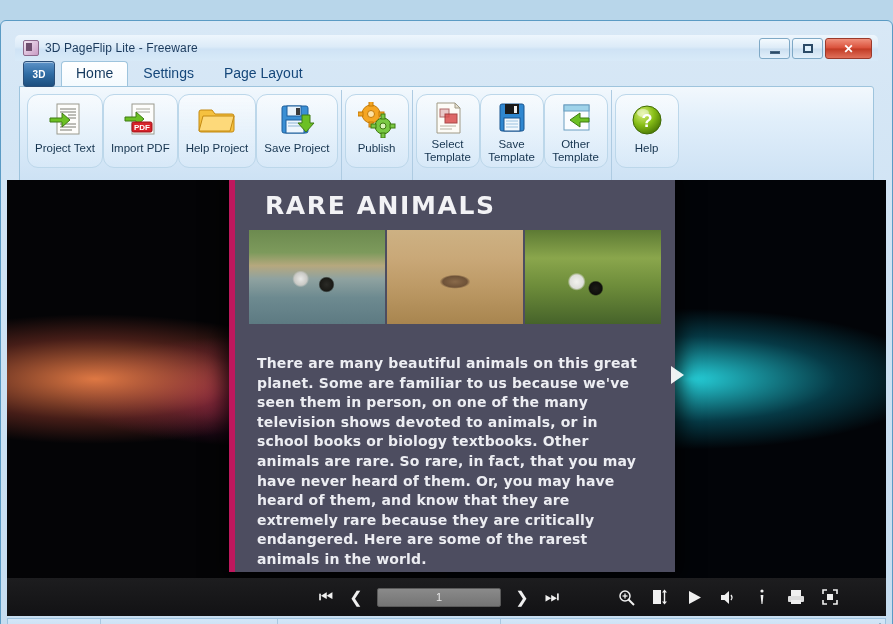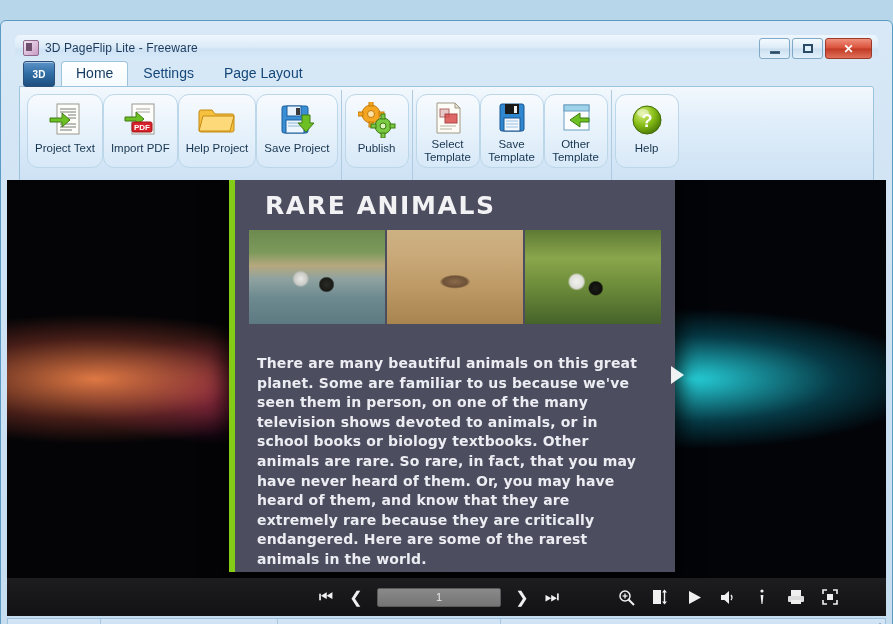--- a/index.html
+++ b/index.html
@@ -118,21 +118,21 @@
       #040406;
   }
   .bg-right{
     position:absolute;left:440px;top:0;width:439px;height:398px;
     background:
       radial-gradient(ellipse 330px 95px at 55% 50%, rgba(40,220,230,.95) 0%, rgba(10,110,130,.5) 45%, rgba(0,0,0,0) 74%),
       #020408;
   }
   .page{
     position:absolute;left:222px;top:0;width:446px;height:392px;
-    background:#84cc16;
+    background:#be185d;
     box-shadow:0 0 18px 6px rgba(0,0,0,.75);
   }
   .page-inner{position:absolute;left:6px;top:0;right:0;bottom:0;background:#4d4d60;}
   .ptitle{
     height:50px;display:flex;align-items:center;padding-left:30px;
     color:#f2f2f5;font-size:25px;font-weight:bold;letter-spacing:1.6px;
     font-family:"DejaVu Sans", sans-serif;
   }
   .photos{display:flex;gap:2px;padding:0 14px;height:94px;}
   .photo{flex:1;height:94px;position:relative;overflow:hidden;}

